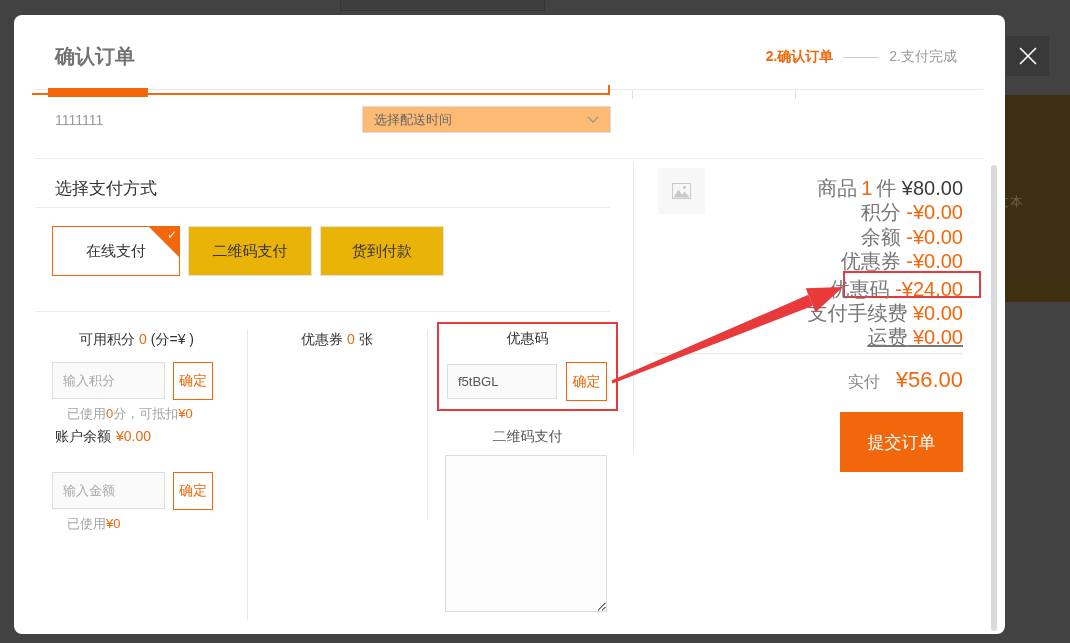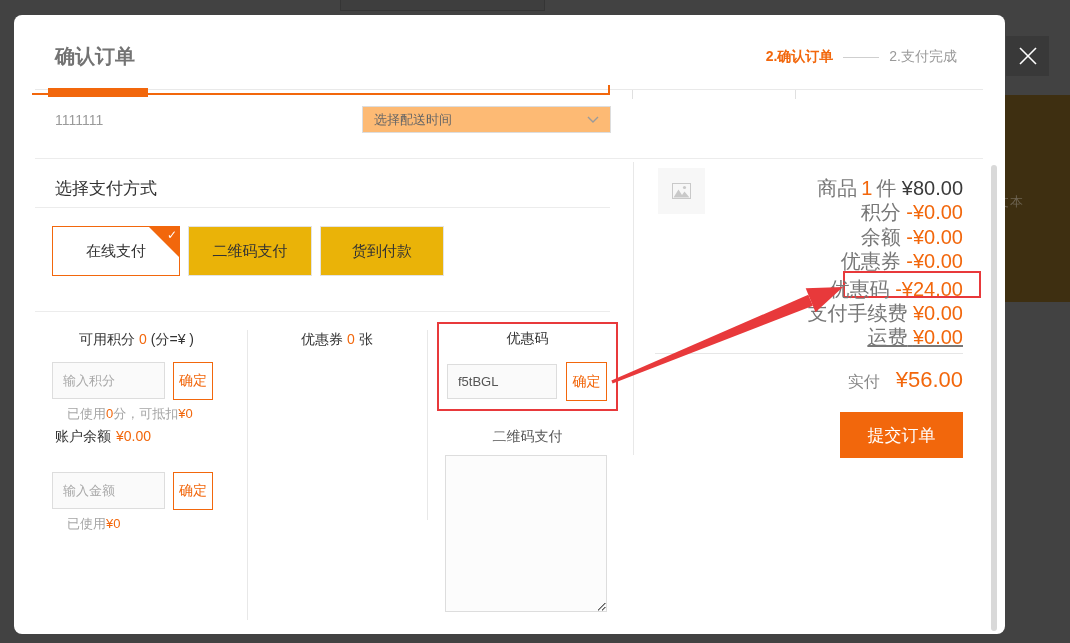--- a/index.html
+++ b/index.html
@@ -83,21 +83,21 @@
   .thumb-img { position:absolute; left:644px; top:153px; width:47px; height:46px; background:#f7f7f7; display:flex; align-items:center; justify-content:center; }
 
   .sum-row { position:absolute; right:42px; font-size:20px; color:#777; white-space:nowrap; text-align:right; }
   .sum-row .dark { color:#3a3a3a; }
   .row-product { top:160px; }
   .row-0 { top:184px; } .row-1 { top:209px; } .row-2 { top:233px; }
   .row-3 { top:261px; } .row-4 { top:285px; } .row-5 { top:309px;text-decoration:underline; }
   .hl-box { position:absolute; left:829px; top:256px; width:138px; height:27px; border:2px solid #e8393b; }
   .total-row { position:absolute; right:42px; top:352px; font-size:16px; color:#888; display:flex; align-items:baseline;gap:16px; }
   .total-row .orange { font-size:22px; }
-  .submit-btn { position:absolute; left:826px; top:397px; width:123px; height:46px; background:#f2670c; border:none; color:#fff; font-size:17px; display:flex; align-items:center; justify-content:center; cursor:pointer; font-family:inherit; }
+  .submit-btn { position:absolute; left:826px; top:397px; width:123px; height:60px; background:#f2670c; border:none; color:#fff; font-size:17px; display:flex; align-items:center; justify-content:center; cursor:pointer; font-family:inherit; }
 
   .scroll-thumb { position:absolute; left:977px; top:150px; width:6px; height:466px; background:#d9d9d9; border-radius:3px; cursor:pointer; }
 
   .arrow-svg { position:absolute; left:0; top:0; width:1070px; height:643px; pointer-events:none; }
 </style>
 </head>
 <body>
 
 <div class="screen">
 

